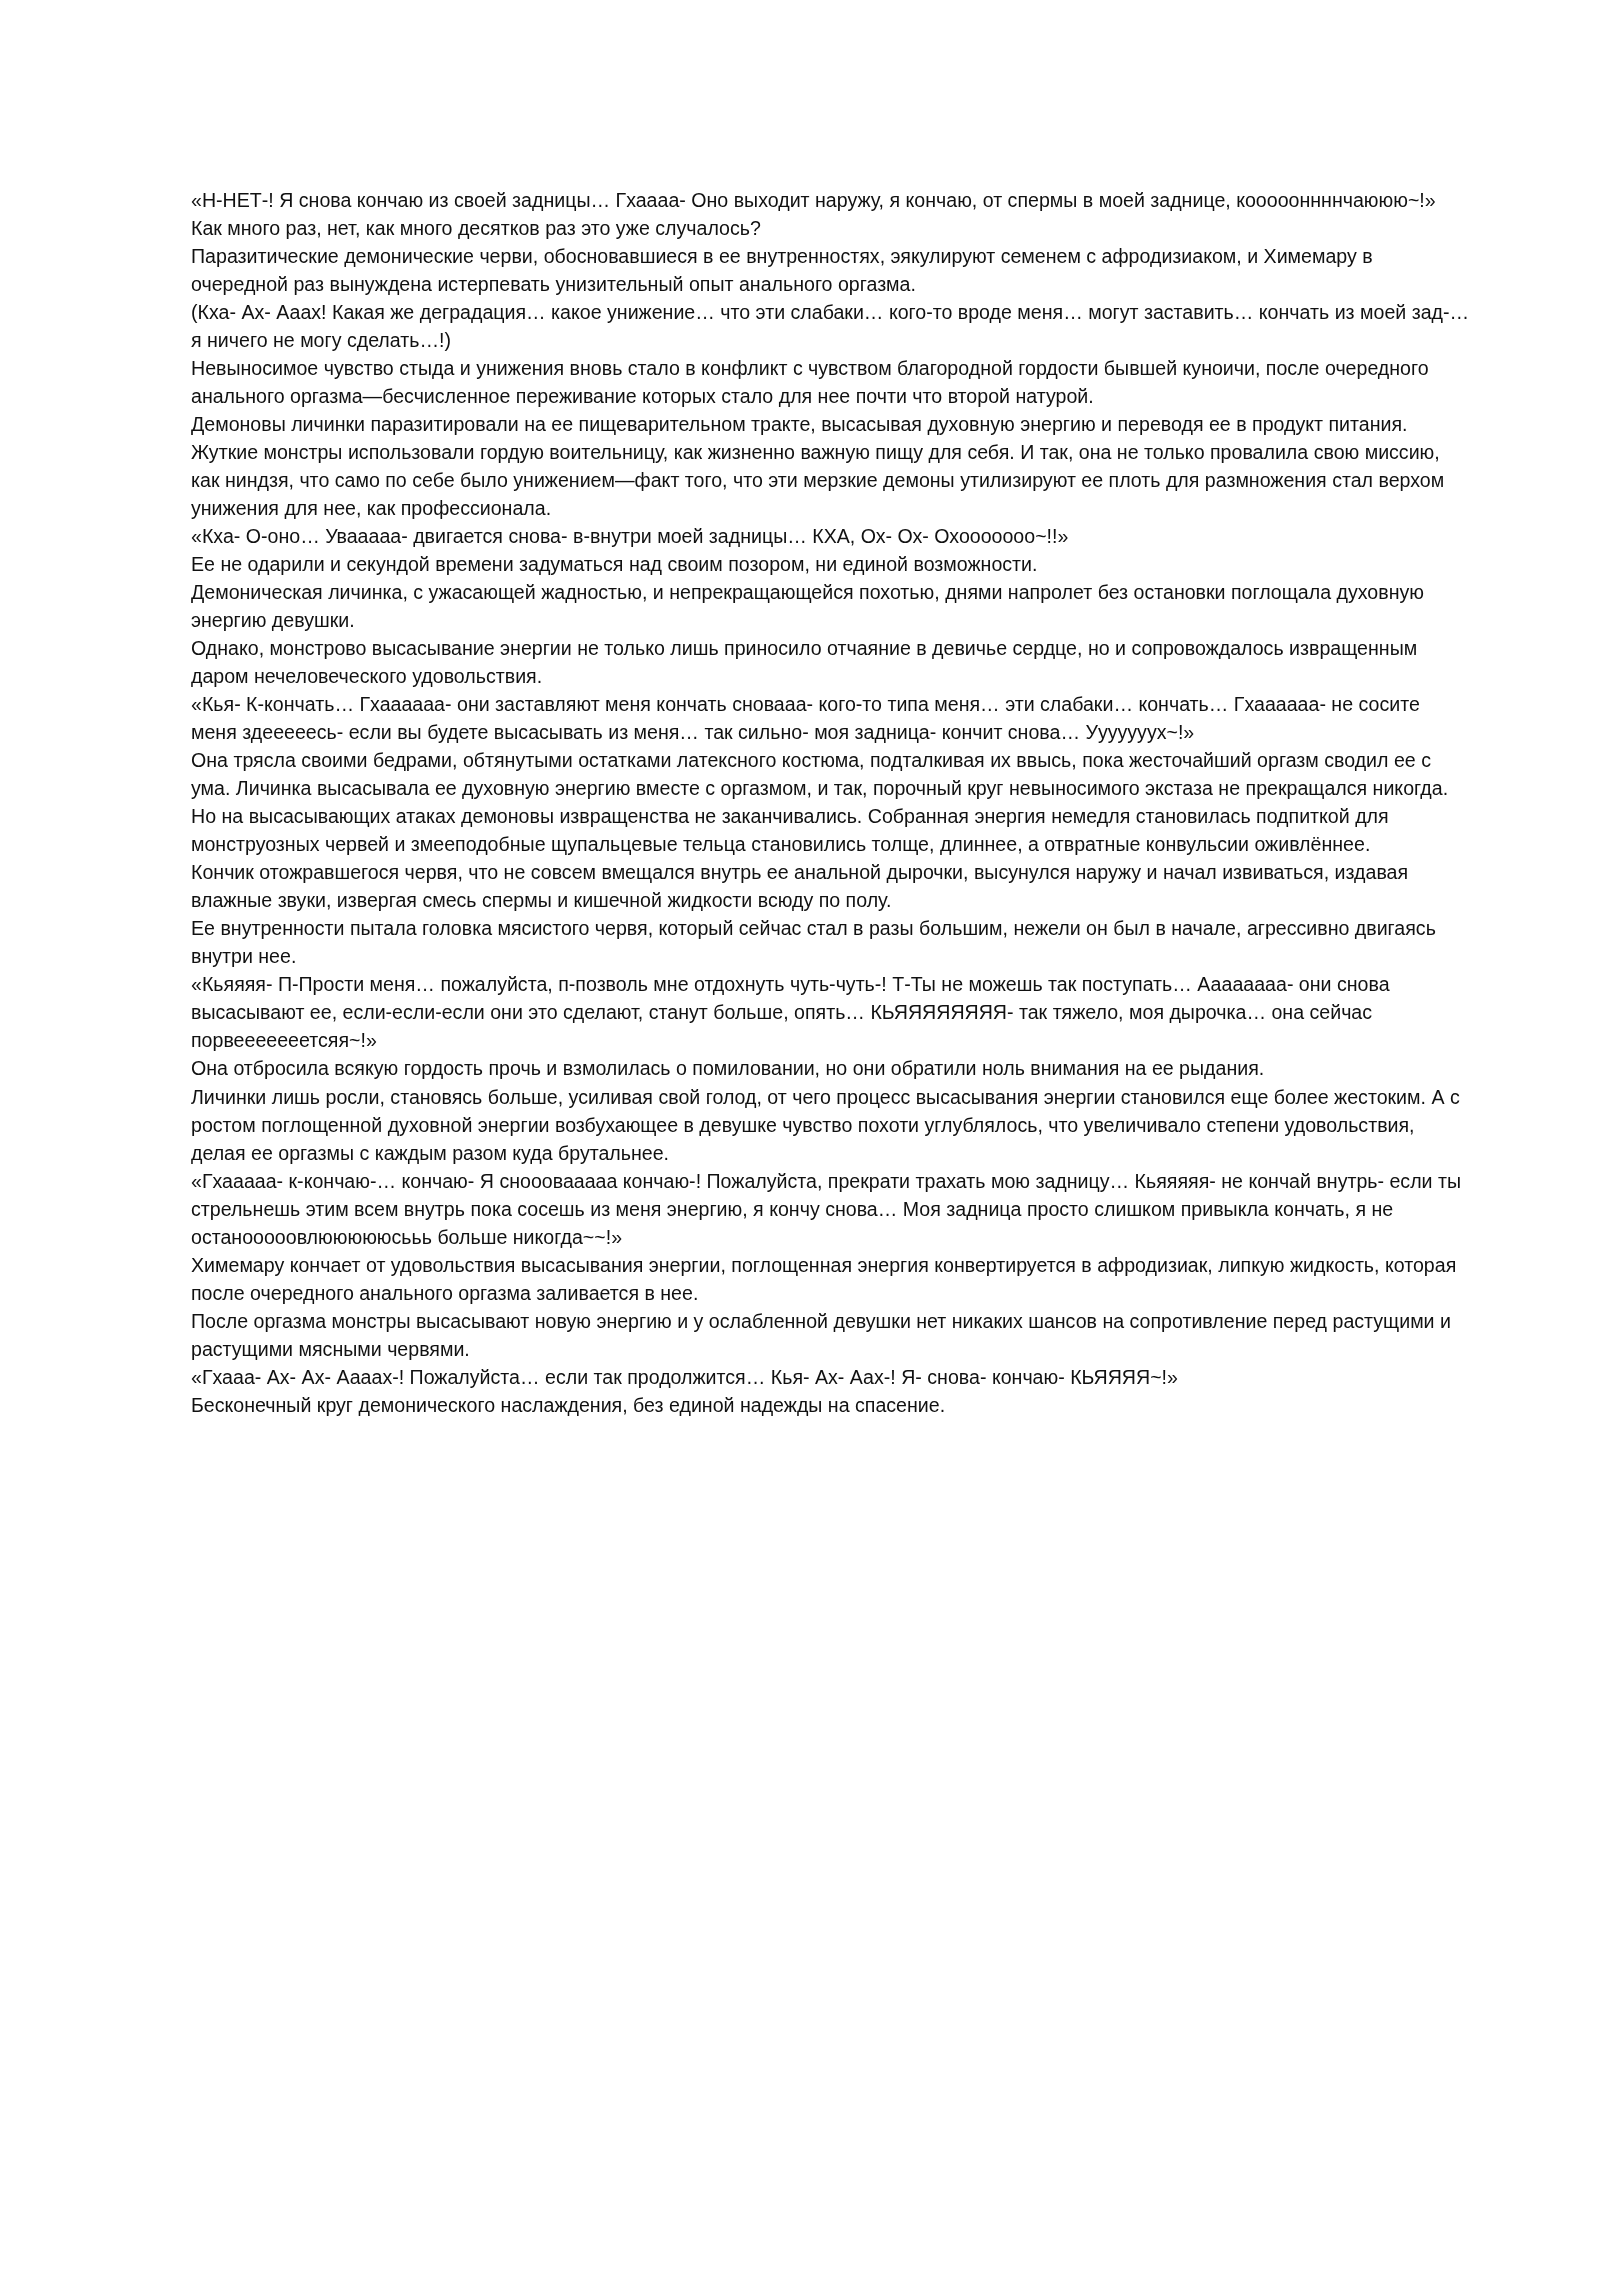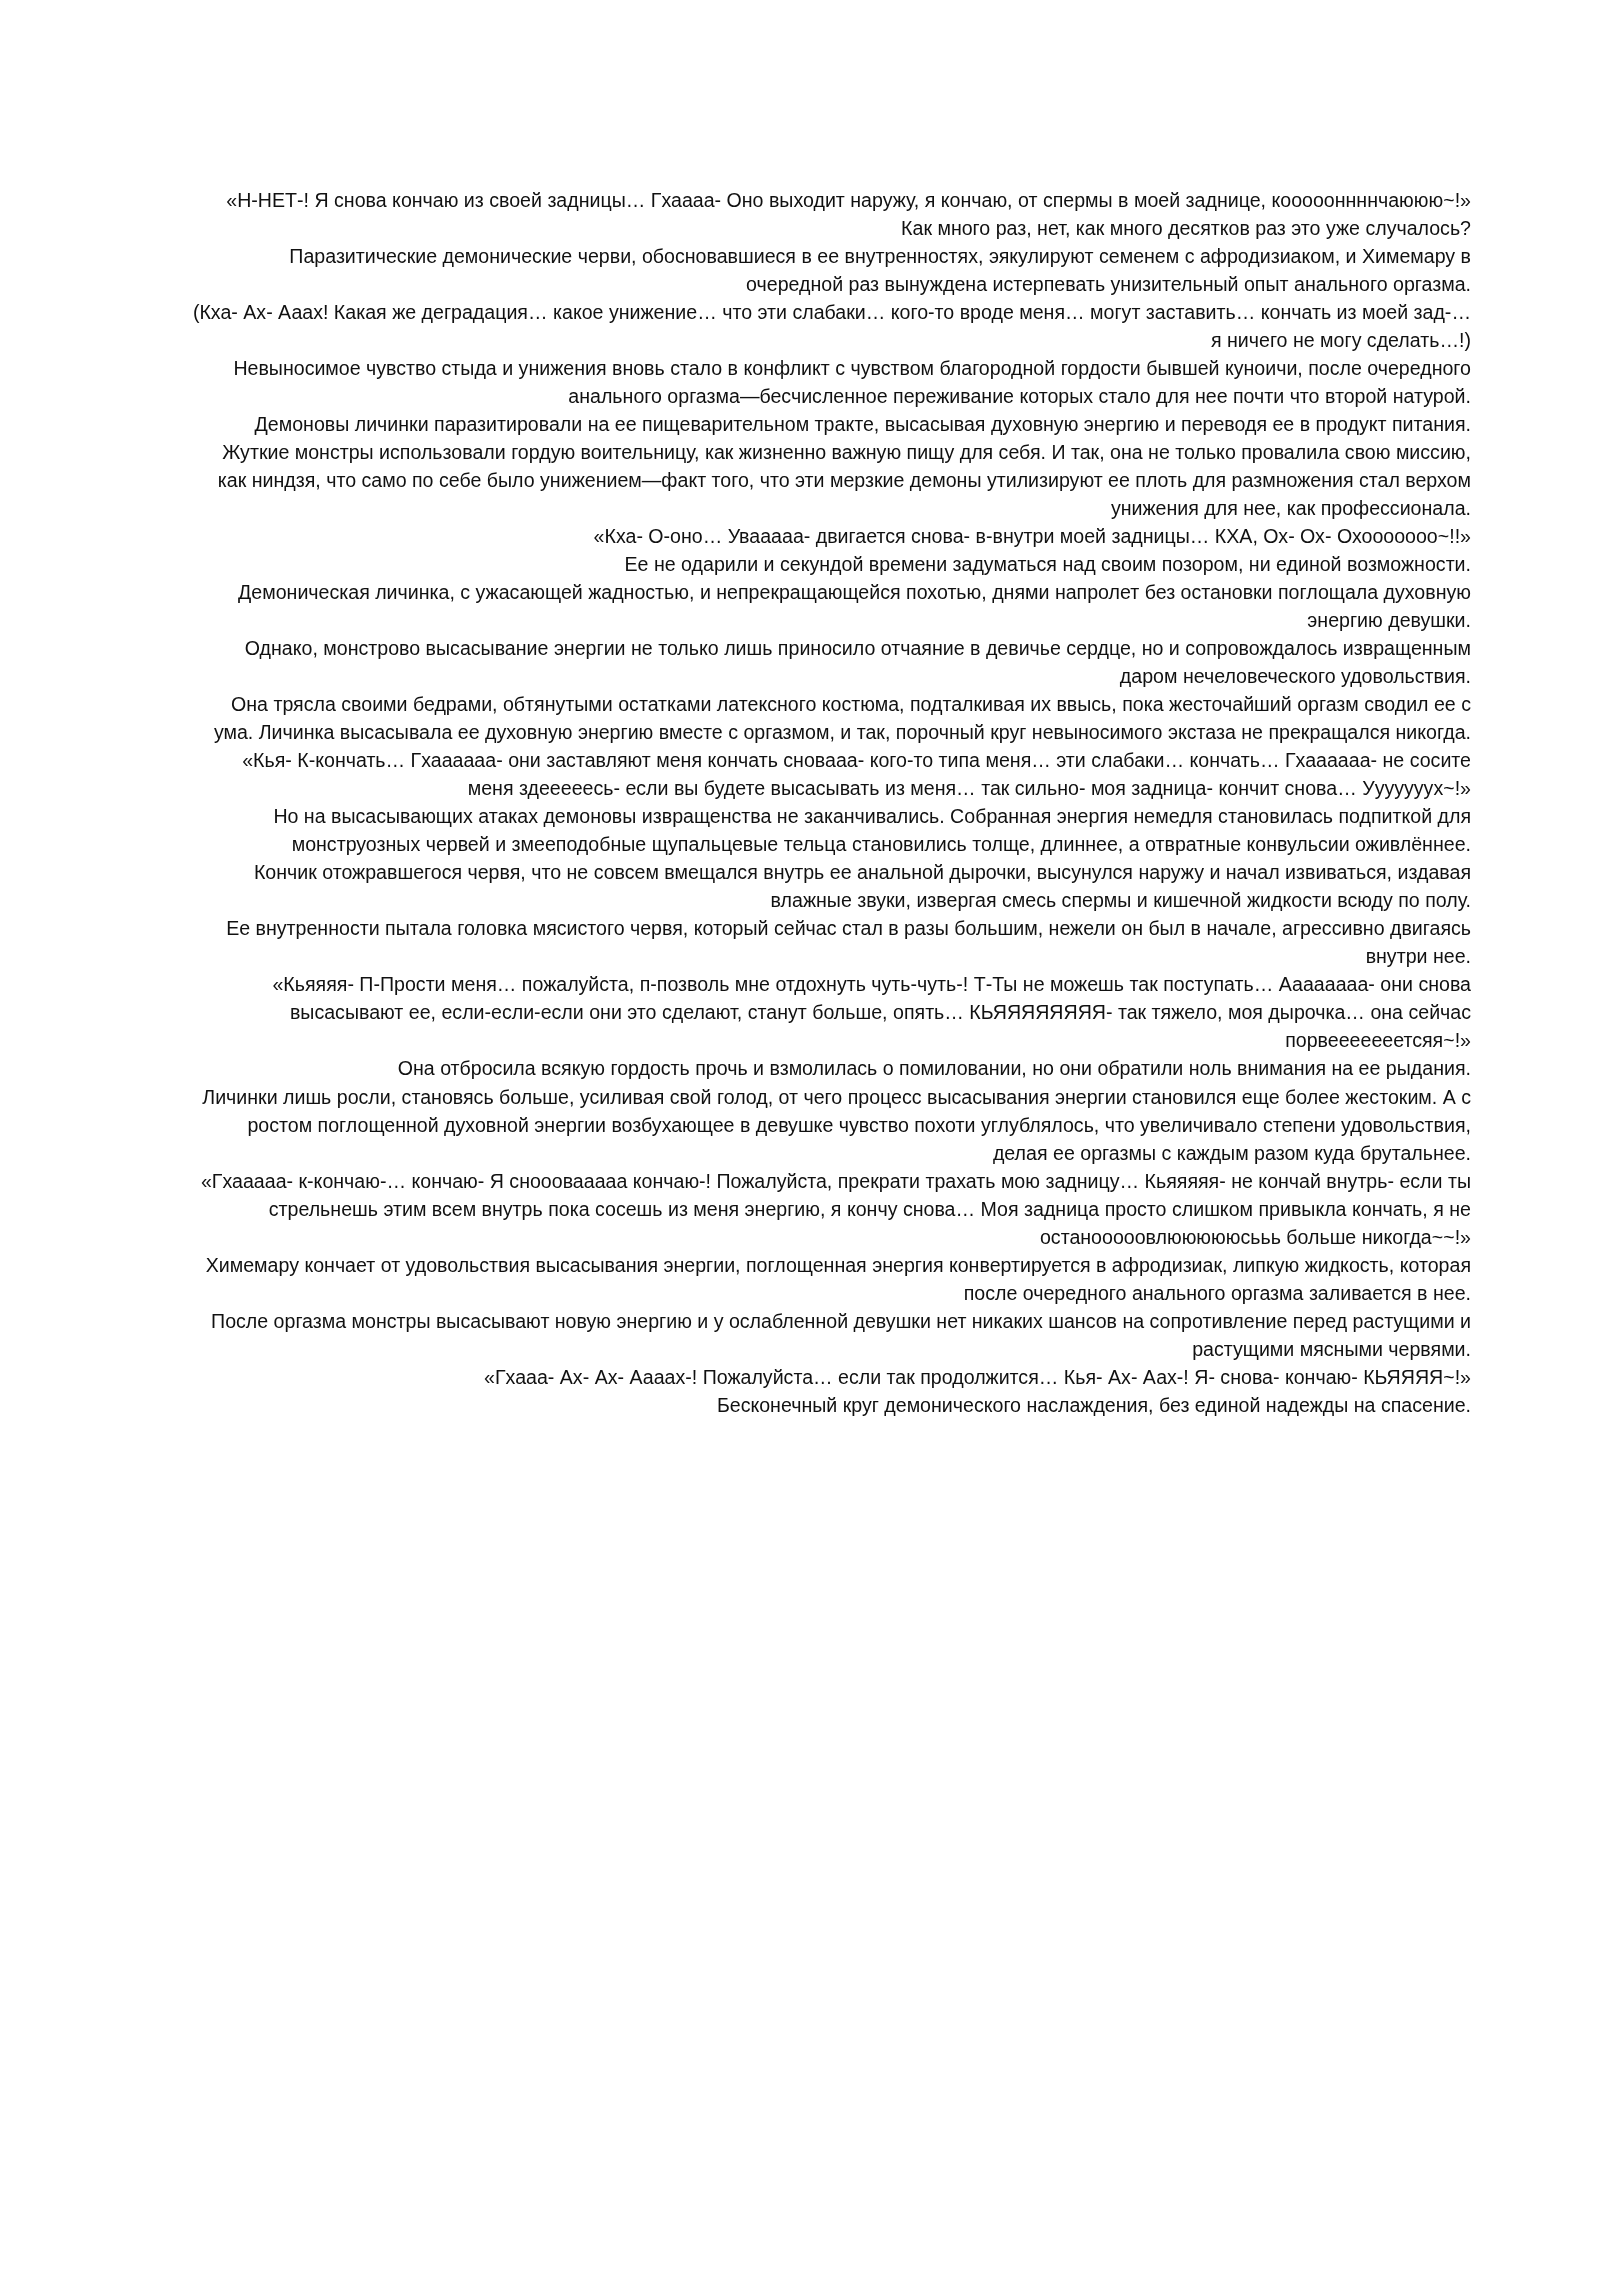--- a/index.html
+++ b/index.html
@@ -17,21 +17,21 @@
     box-sizing: border-box;
     width: 1623px;
     min-height: 2295px;
     padding: 186px 152px 98px 191px;
     background: #ffffff;
   }
   .doc-body {
     font-size: 19.6px;
     line-height: 1.43;
     color: #111111;
-    text-align: right;
+    text-align: left;
   }
   .para {
     margin: 0 0 0 0;
     padding: 0;
     white-space: normal;
   }
 </style>
 </head>
 <body>
 
@@ -40,22 +40,22 @@
     <p class="para">«Н-НЕТ-! Я снова кончаю из своей задницы… Гхаааа- Оно выходит наружу, я кончаю, от спермы в моей заднице, коооооннннчаююю~!»</p>
     <p class="para">Как много раз, нет, как много десятков раз это уже случалось?</p>
     <p class="para">Паразитические демонические черви, обосновавшиеся в ее внутренностях, эякулируют семенем с афродизиаком, и Химемару в очередной раз вынуждена истерпевать унизительный опыт анального оргазма.</p>
     <p class="para">(Кха- Ах- Ааах! Какая же деградация… какое унижение… что эти слабаки… кого-то вроде меня… могут заставить… кончать из моей зад-… я ничего не могу сделать…!)</p>
     <p class="para">Невыносимое чувство стыда и унижения вновь стало в конфликт с чувством благородной гордости бывшей куноичи, после очередного анального оргазма—бесчисленное переживание которых стало для нее почти что второй натурой.</p>
     <p class="para">Демоновы личинки паразитировали на ее пищеварительном тракте, высасывая духовную энергию и переводя ее в продукт питания. Жуткие монстры использовали гордую воительницу, как жизненно важную пищу для себя. И так, она не только провалила свою миссию, как ниндзя, что само по себе было унижением—факт того, что эти мерзкие демоны утилизируют ее плоть для размножения стал верхом унижения для нее, как профессионала.</p>
     <p class="para">«Кха- О-оно… Уваааaа- двигается снова- в-внутри моей задницы… КХА, Ох- Ох- Охооооооо~!!»</p>
     <p class="para">Ее не одарили и секундой времени задуматься над своим позором, ни единой возможности.</p>
     <p class="para">Демоническая личинка, с ужасающей жадностью, и непрекращающейся похотью, днями напролет без остановки поглощала духовную энергию девушки.</p>
     <p class="para">Однако, монстрово высасывание энергии не только лишь приносило отчаяние в девичье сердце, но и сопровождалось извращенным даром нечеловеческого удовольствия.</p>
+    <p class="para">«Кья- К-кончать… Гхаааааа- они заставляют меня кончать сноваaа- кого-то типа меня… эти слабаки… кончать… Гхааааaа- не сосите меня здееееесь- если вы будете высасывать из меня… так сильно- моя задница- кончит снова… Уууууууx~!»</p>
     <p class="para">Она трясла своими бедрами, обтянутыми остатками латексного костюма, подталкивая их ввысь, пока жесточайший оргазм сводил ее с ума. Личинка высасывала ее духовную энергию вместе с оргазмом, и так, порочный круг невыносимого экстаза не прекращался никогда.</p>
-    <p class="para">«Кья- К-кончать… Гхаааааа- они заставляют меня кончать сноваaа- кого-то типа меня… эти слабаки… кончать… Гхааааaа- не сосите меня здееееесь- если вы будете высасывать из меня… так сильно- моя задница- кончит снова… Уууууууx~!»</p>
     <p class="para">Но на высасывающих атаках демоновы извращенства не заканчивались. Собранная энергия немедля становилась подпиткой для монструозных червей и змееподобные щупальцевые тельца становились толще, длиннее, а отвратные конвульсии оживлённее.</p>
     <p class="para">Кончик отожравшегося червя, что не совсем вмещался внутрь ее анальной дырочки, высунулся наружу и начал извиваться, издавая влажные звуки, извергая смесь спермы и кишечной жидкости всюду по полу.</p>
     <p class="para">Ее внутренности пытала головка мясистого червя, который сейчас стал в разы большим, нежели он был в начале, агрессивно двигаясь внутри нее.</p>
     <p class="para">«Кьяяяя- П-Прости меня… пожалуйста, п-позволь мне отдохнуть чуть-чуть-! Т-Ты не можешь так поступать… Аааааааа- они снова высасывают ее, если-если-если они это сделают, станут больше, опять… КЬЯЯЯЯЯЯЯЯ- так тяжело, моя дырочка… она сейчас порвееееееетсяя~!»</p>
     <p class="para">Она отбросила всякую гордость прочь и взмолилась о помиловании, но они обратили ноль внимания на ее рыдания.</p>
     <p class="para">Личинки лишь росли, становясь больше, усиливая свой голод, от чего процесс высасывания энергии становился еще более жестоким. А с ростом поглощенной духовной энергии возбухающее в девушке чувство похоти углублялось, что увеличивало степени удовольствия, делая ее оргазмы с каждым разом куда брутальнее.</p>
     <p class="para">«Гхааааа- к-кончаю-… кончаю- Я снооовааааа кончаю-! Пожалуйста, прекрати трахать мою задницу… Кьяяяяя- не кончай внутрь- если ты стрельнешь этим всем внутрь пока сосешь из меня энергию, я кончу снова… Моя задница просто слишком привыкла кончать, я не останооооовлюююююсььь больше никогда~~!»</p>
     <p class="para">Химемару кончает от удовольствия высасывания энергии, поглощенная энергия конвертируется в афродизиак, липкую жидкость, которая после очередного анального оргазма заливается в нее.</p>
     <p class="para">После оргазма монстры высасывают новую энергию и у ослабленной девушки нет никаких шансов на сопротивление перед растущими и растущими мясными червями.</p>
     <p class="para">«Гхааа- Ах- Ах- Аааах-! Пожалуйста… если так продолжится… Кья- Ах- Аах-! Я- снова- кончаю- КЬЯЯЯЯ~!»</p>

